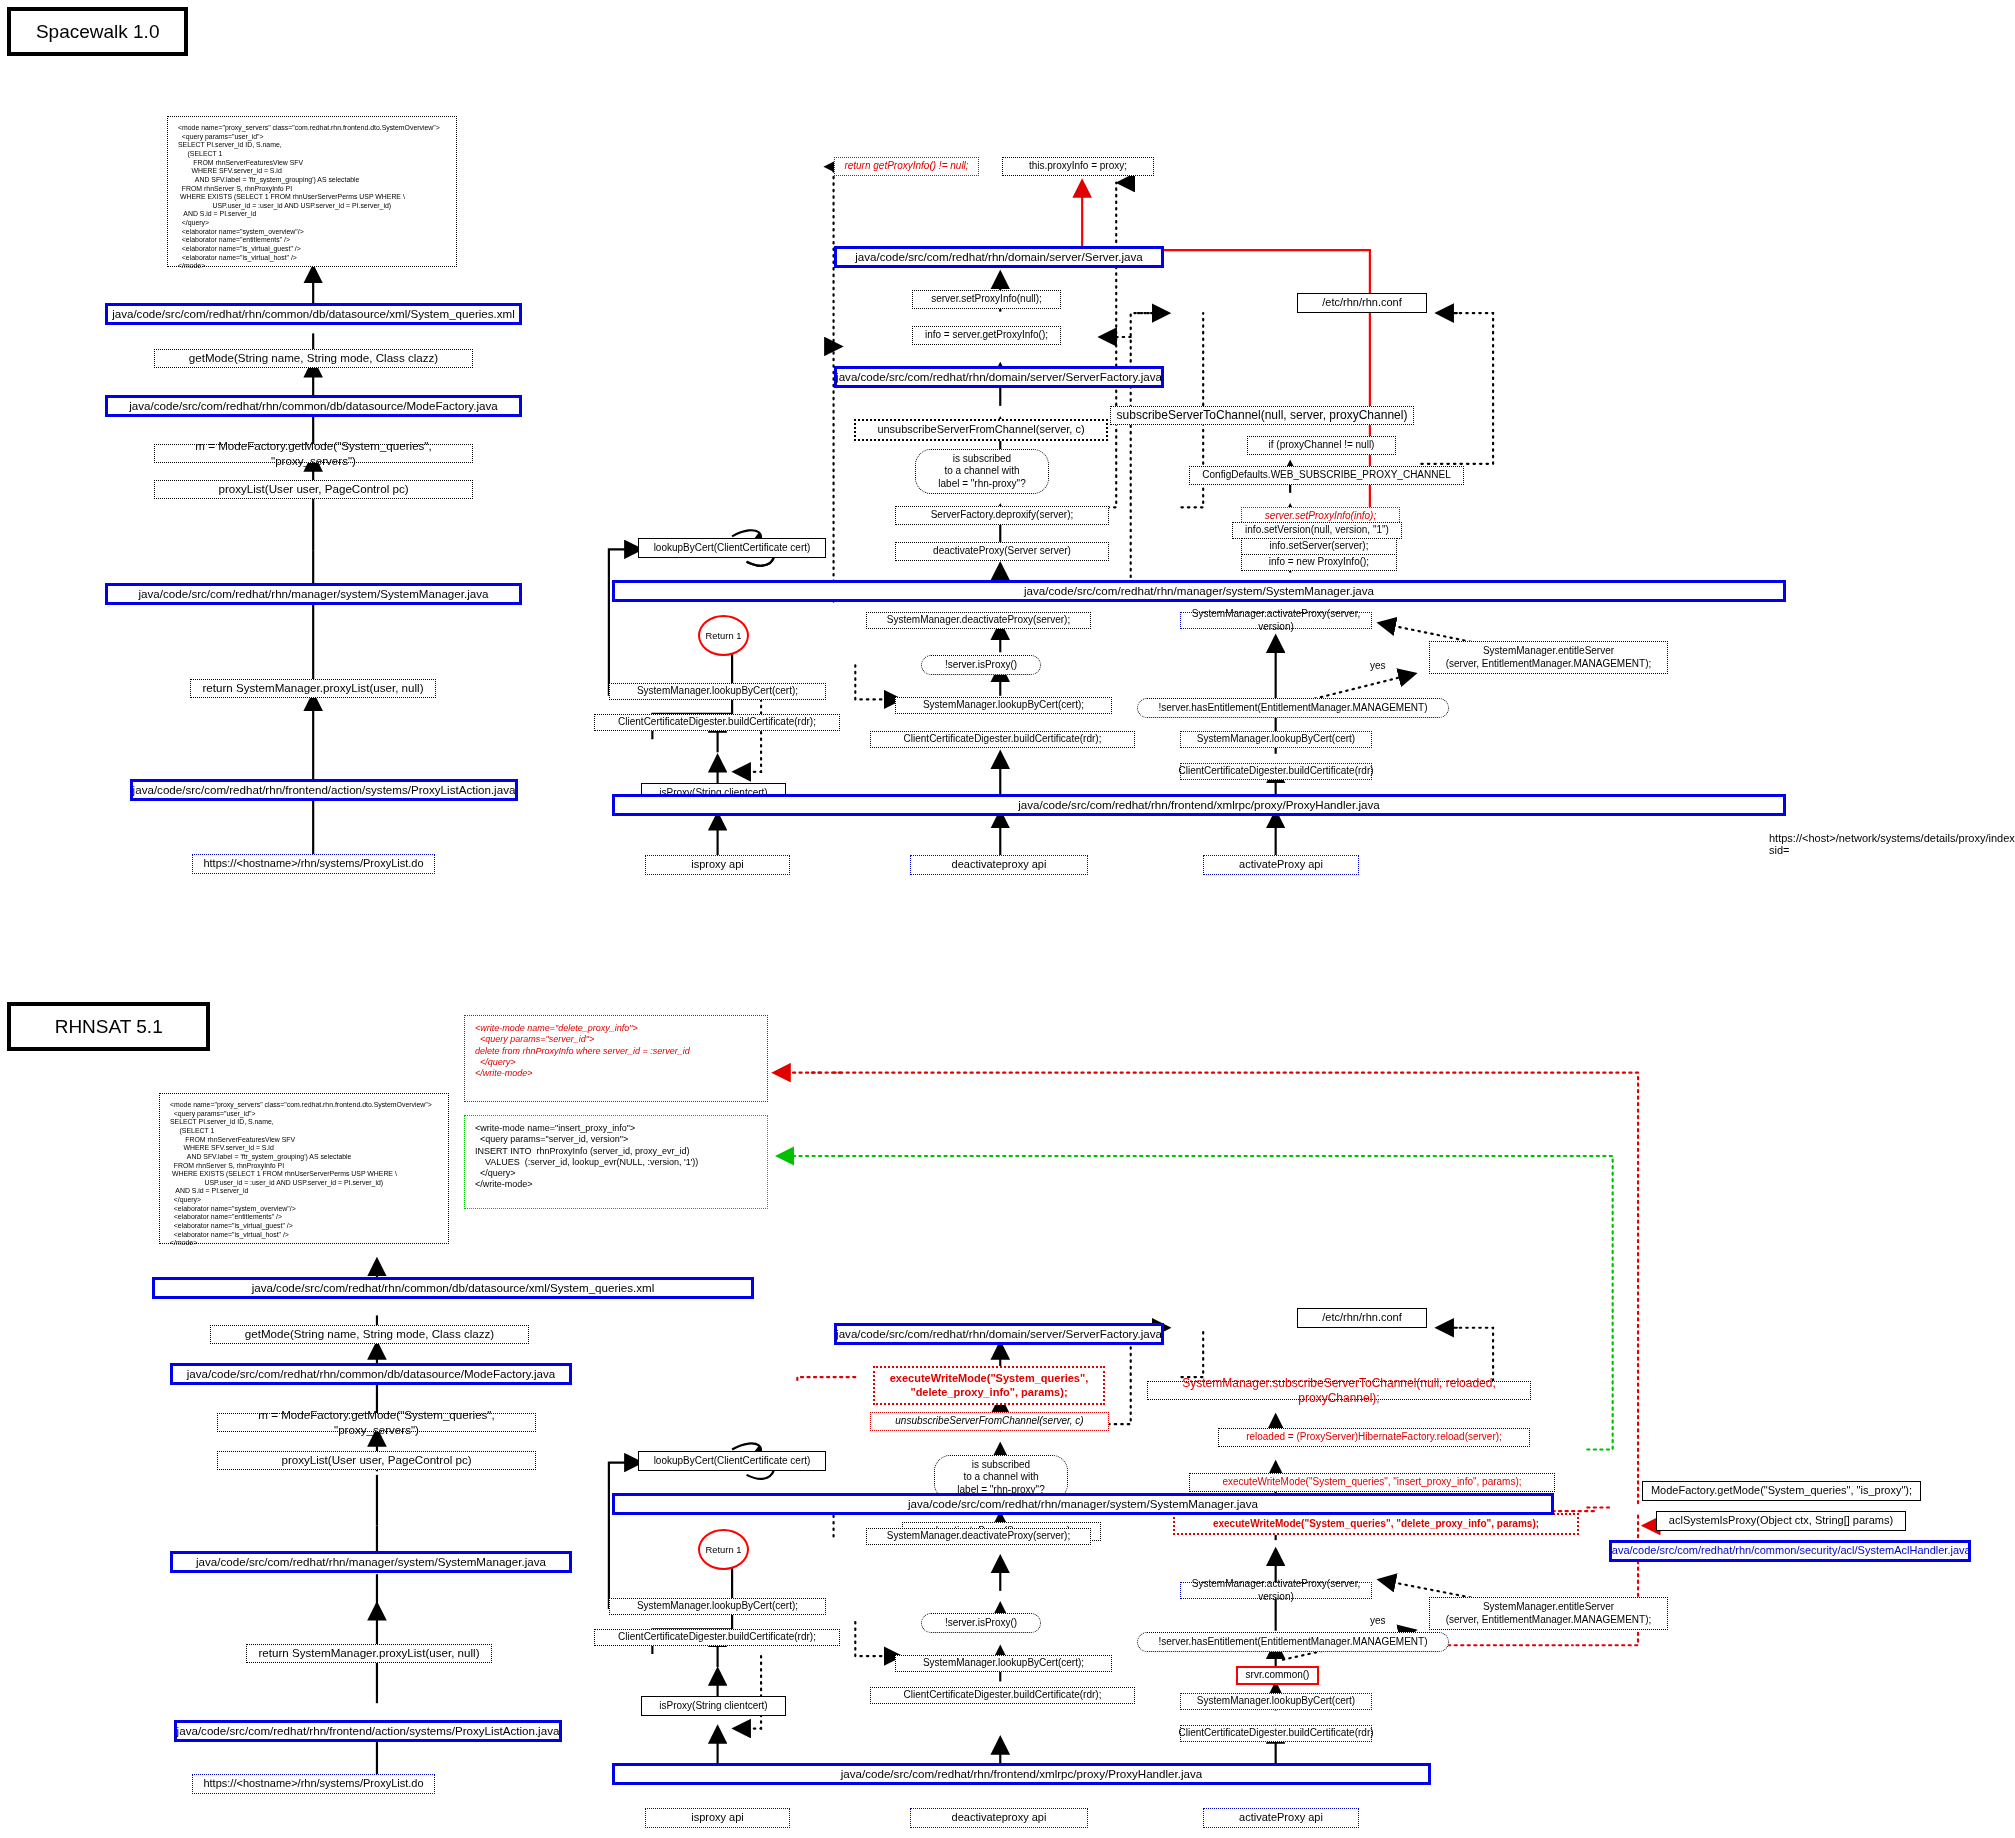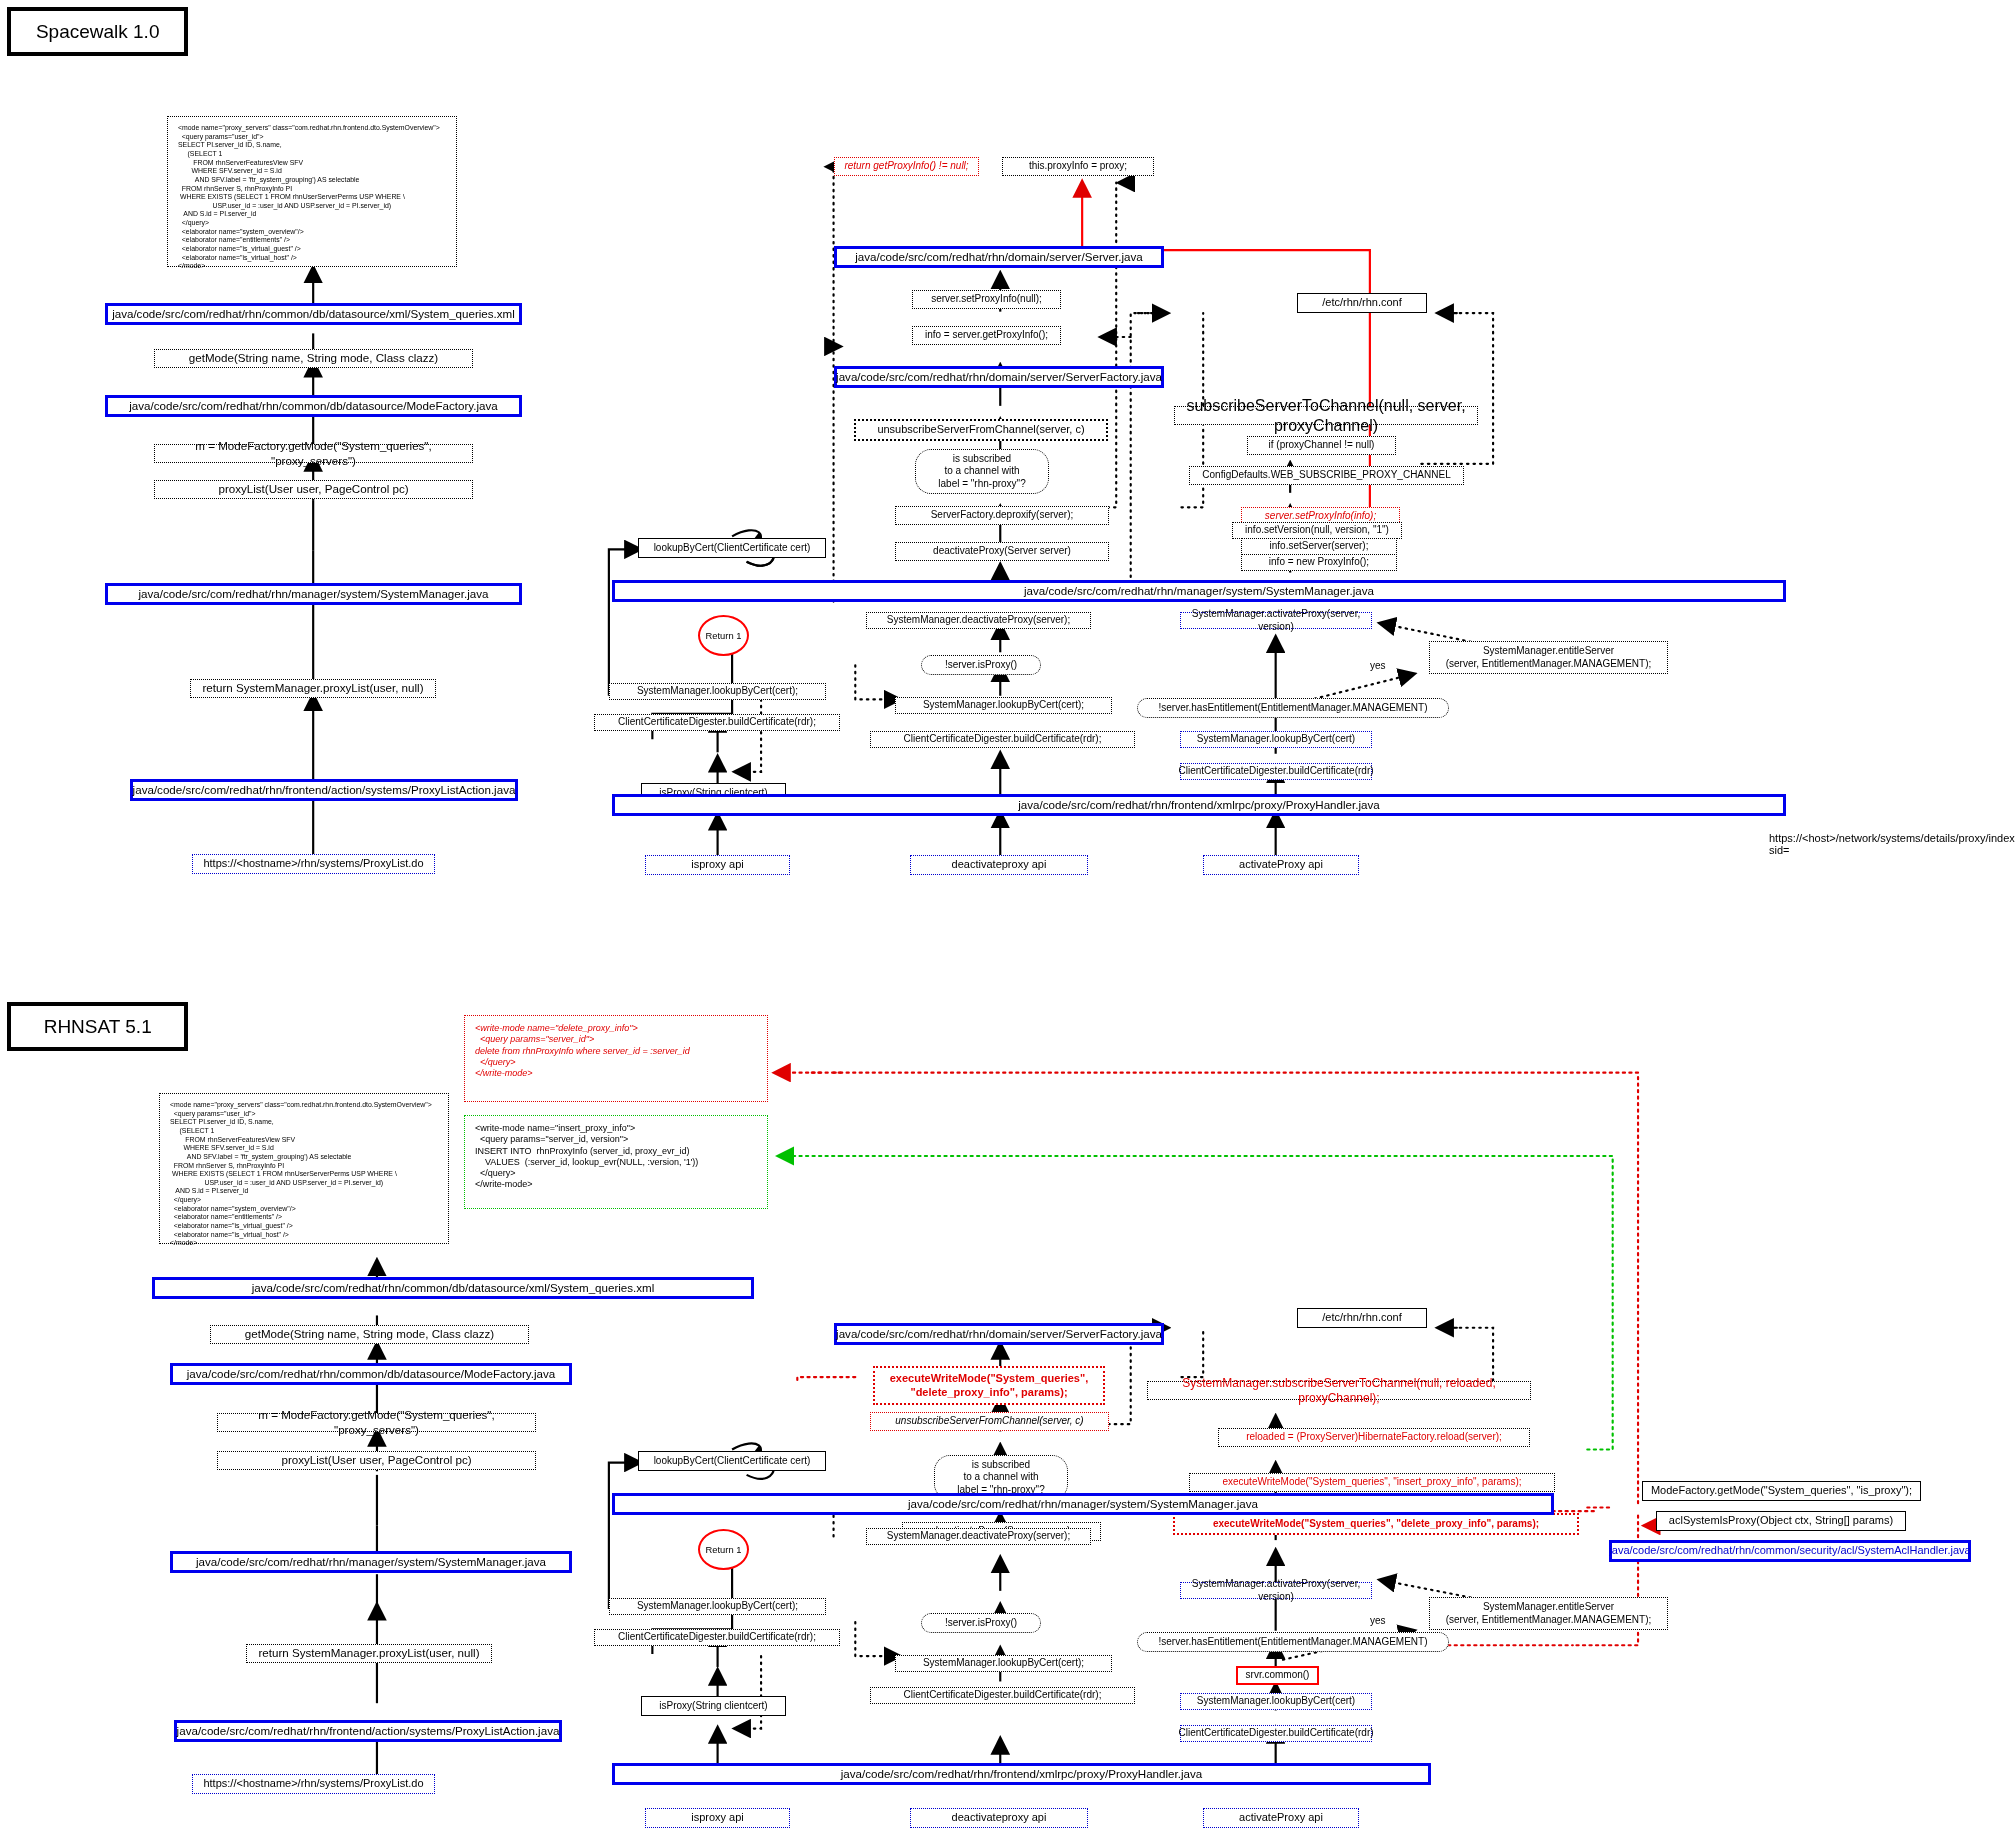--- a/index.html
+++ b/index.html
@@ -293,21 +293,21 @@
   <div class="node b-dot rounded" style="left:915px;top:449px;width:134px;height:45px;font-size:10px;white-space:pre-line;">is subscribed
 to a channel with
 label = "rhn-proxy"?</div>
 
   <div class="node b-dot" style="left:895px;top:506px;width:214px;height:19px;font-size:10px;">ServerFactory.deproxify(server);</div>
 
   <div class="node b-dot" style="left:895px;top:542px;width:214px;height:19px;font-size:10px;">deactivateProxy(Server server)</div>
 
   <div class="node b-solid" style="left:1297px;top:293px;width:130px;height:20px;font-size:11px;">/etc/rhn/rhn.conf</div>
 
-  <div class="node b-dot" style="left:1174px;top:406px;width:304px;height:19px;font-size:16px;">subscribeServerToChannel(null, server, proxyChannel)</div>
+  <div class="node b-dot" style="left:1110px;top:406px;width:304px;height:19px;font-size:12px;">subscribeServerToChannel(null, server, proxyChannel)</div>
 
   <div class="node b-dot" style="left:1247px;top:436px;width:149px;height:19px;font-size:10px;">if (proxyChannel != null)</div>
 
   <div class="node b-dot" style="left:1189px;top:466px;width:275px;height:19px;font-size:10px;">ConfigDefaults.WEB_SUBSCRIBE_PROXY_CHANNEL</div>
 
   <div class="node b-dot-red" style="left:1241px;top:507px;width:159px;height:19px;font-size:10px;">server.setProxyInfo(info);</div>
 
   <div class="node b-dot" style="left:1232px;top:522px;width:170px;height:17.4px;font-size:10px;">info.setVersion(null, version, "1")</div>
 
   <div class="node b-dot" style="left:1241px;top:538px;width:156px;height:17.4px;font-size:10px;">info.setServer(server);</div>
@@ -350,21 +350,21 @@
   <div class="node b-file" style="left:612px;top:794px;width:1174px;height:22px;font-size:11.6px;">java/code/src/com/redhat/rhn/frontend/xmlrpc/proxy/ProxyHandler.java</div>
 
   <div class="node b-dot-blue" style="left:645px;top:855px;width:145px;height:20px;font-size:11px;color:#000;">isproxy api</div>
 
   <div class="node b-dot-blue" style="left:910px;top:855px;width:178px;height:20px;font-size:11px;color:#000;">deactivateproxy api</div>
 
   <div class="node b-dot-blue" style="left:1203px;top:855px;width:156px;height:20px;font-size:11px;color:#000;">activateProxy api</div>
 
   <div class="plain" style="left:1725px;top:832px;font-size:11px;margin-left:44px;">https://&lt;host&gt;/network/systems/details/proxy/index.pxt?sid=</div>
 
-  <div class="node b-title" style="left:7.2px;top:1002px;width:181px;height:49px;font-size:19px;">RHNSAT 5.1</div>
+  <div class="node b-title" style="left:7.2px;top:1002px;width:203px;height:49px;font-size:19px;">RHNSAT 5.1</div>
 
   <div class="node b-dot-red code" style="left:464px;top:1015px;width:304px;height:87px;font-size:9px;">&lt;write-mode name="delete_proxy_info"&gt;
   &lt;query params="server_id"&gt;
 delete from rhnProxyInfo where server_id = :server_id
   &lt;/query&gt;
 &lt;/write-mode&gt;</div>
 
   <div class="node b-dot-green code" style="left:464px;top:1115px;width:304px;height:94px;font-size:9px;color:#000;">&lt;write-mode name="insert_proxy_info"&gt;
   &lt;query params="server_id, version"&gt;
 INSERT INTO  rhnProxyInfo (server_id, proxy_evr_id)

